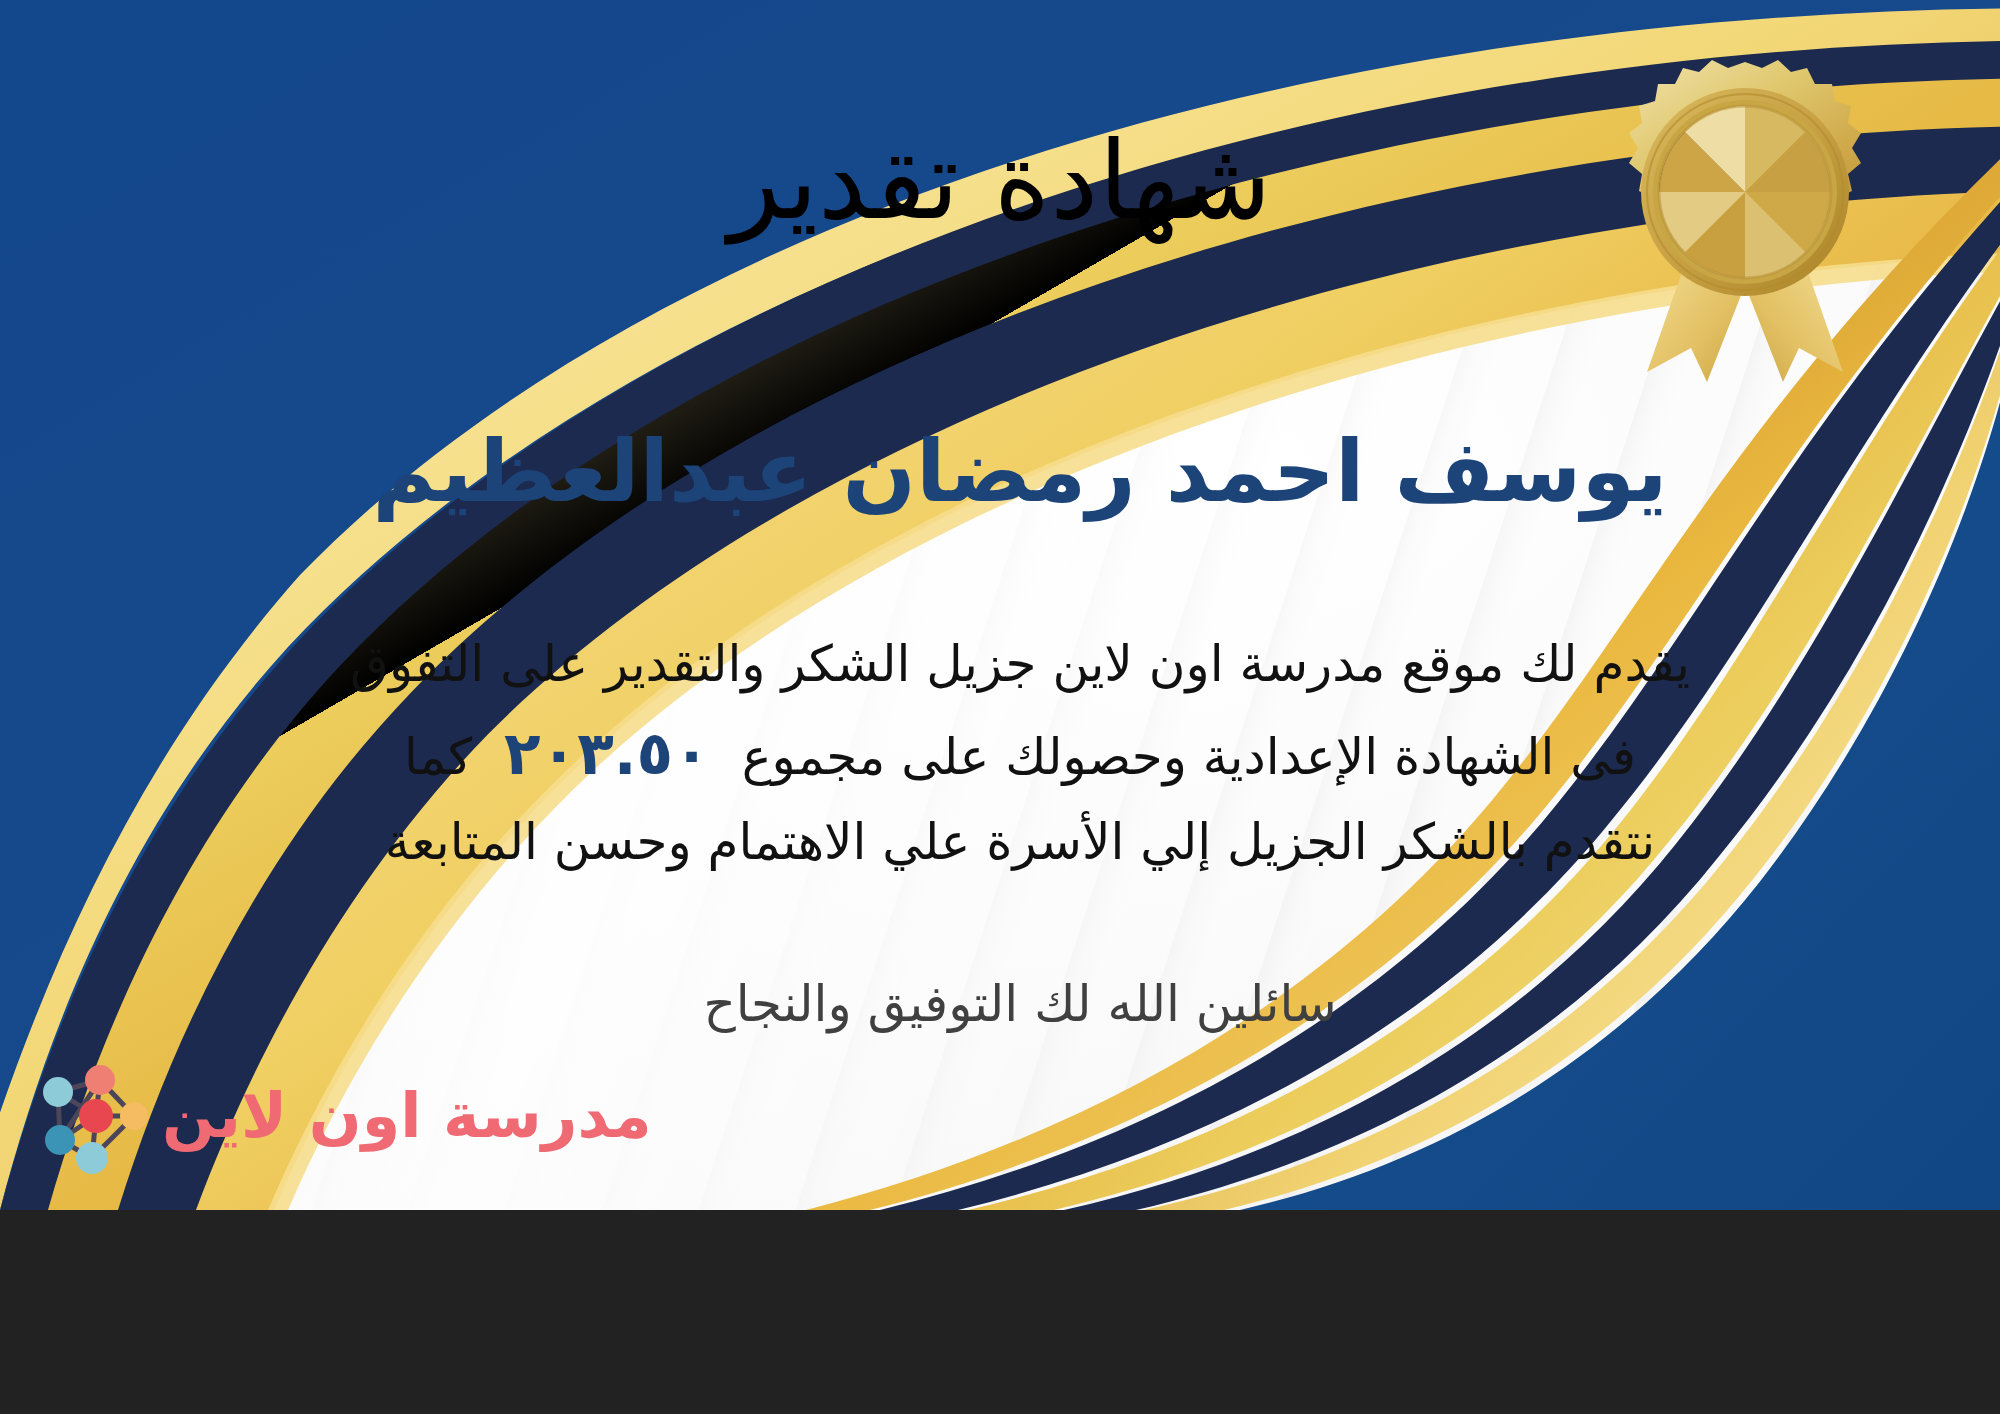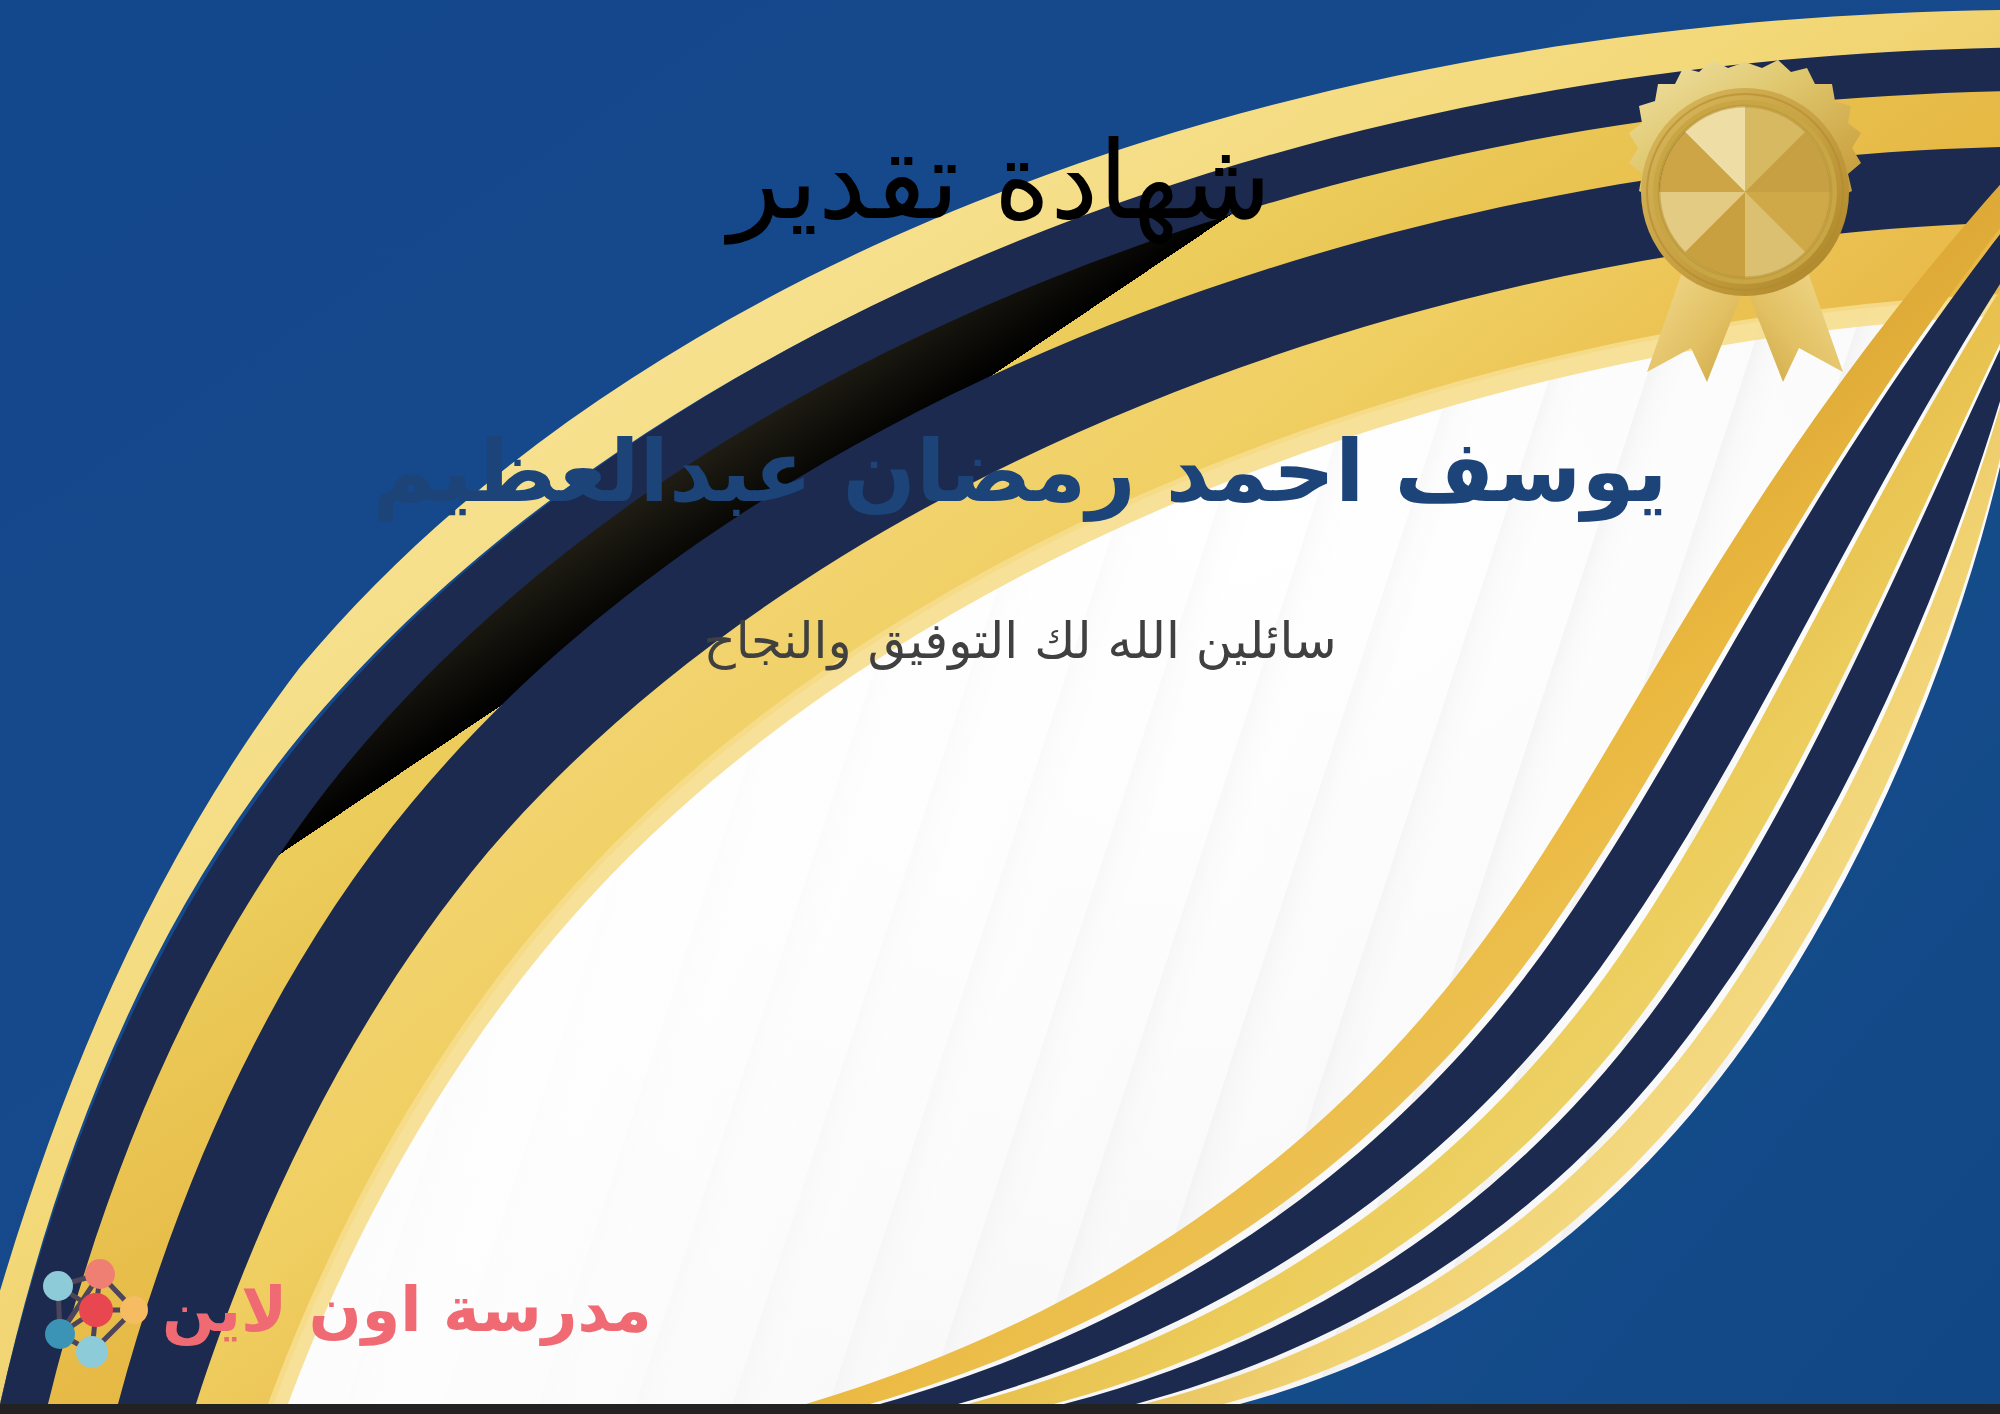--- a/index.html
+++ b/index.html
@@ -1,21 +1,21 @@
 <!DOCTYPE html>
 <html lang="ar" dir="rtl"><head>
 <meta charset="utf-8">
 <title>شهادة تقدير</title>
 <style>
   html,body{margin:0;padding:0;background:#222;}
   *{box-sizing:border-box;}
   .cert{
     position:relative;
     width:2000px;
-    height:1404px;
+    height:1210px;
     overflow:hidden;
     background:#ffffff;
     font-family:"DejaVu Sans","Liberation Sans",sans-serif;
   }
   
   .paper{
     position:absolute;
     inset:0;
     background:
       repeating-linear-gradient(
@@ -295,20 +295,31 @@
       <circle r="86" fill="none" stroke="#b6913a" stroke-width="3" opacity="0.55"></circle>
     </g>
   </svg>
 
   <div class="content">
 
     <h1 class="title">شهادة تقدير</h1>
 
     <div class="name">يوسف احمد رمضان عبدالعظيم</div>
 
+    <div class="body">
+      <div class="body-line">يقدم لك موقع مدرسة اون لاين جزيل الشكر  والتقدير على التفوق</div>
+
+      <div class="body-line">
+        <span>فى الشهادة الإعدادية وحصولك على مجموع</span>
+        <span class="score">٢٠٣.٥٠</span>
+        <span>كما</span>
+      </div>
+
+      <div class="body-line">نتقدم  بالشكر الجزيل إلي الأسرة علي الاهتمام وحسن المتابعة</div>
+    </div>
 
     <div class="closing">سائلين الله لك التوفيق  والنجاح</div>
   </div>
 
   <div class="brand">
     <svg class="brand-mark" viewBox="0 0 118 124">
       <g stroke="#4d4559" stroke-width="5" stroke-linecap="round">
         <line x1="24" y1="38" x2="66" y2="26"></line>
         <line x1="24" y1="38" x2="62" y2="62"></line>
         <line x1="24" y1="38" x2="26" y2="86"></line>

